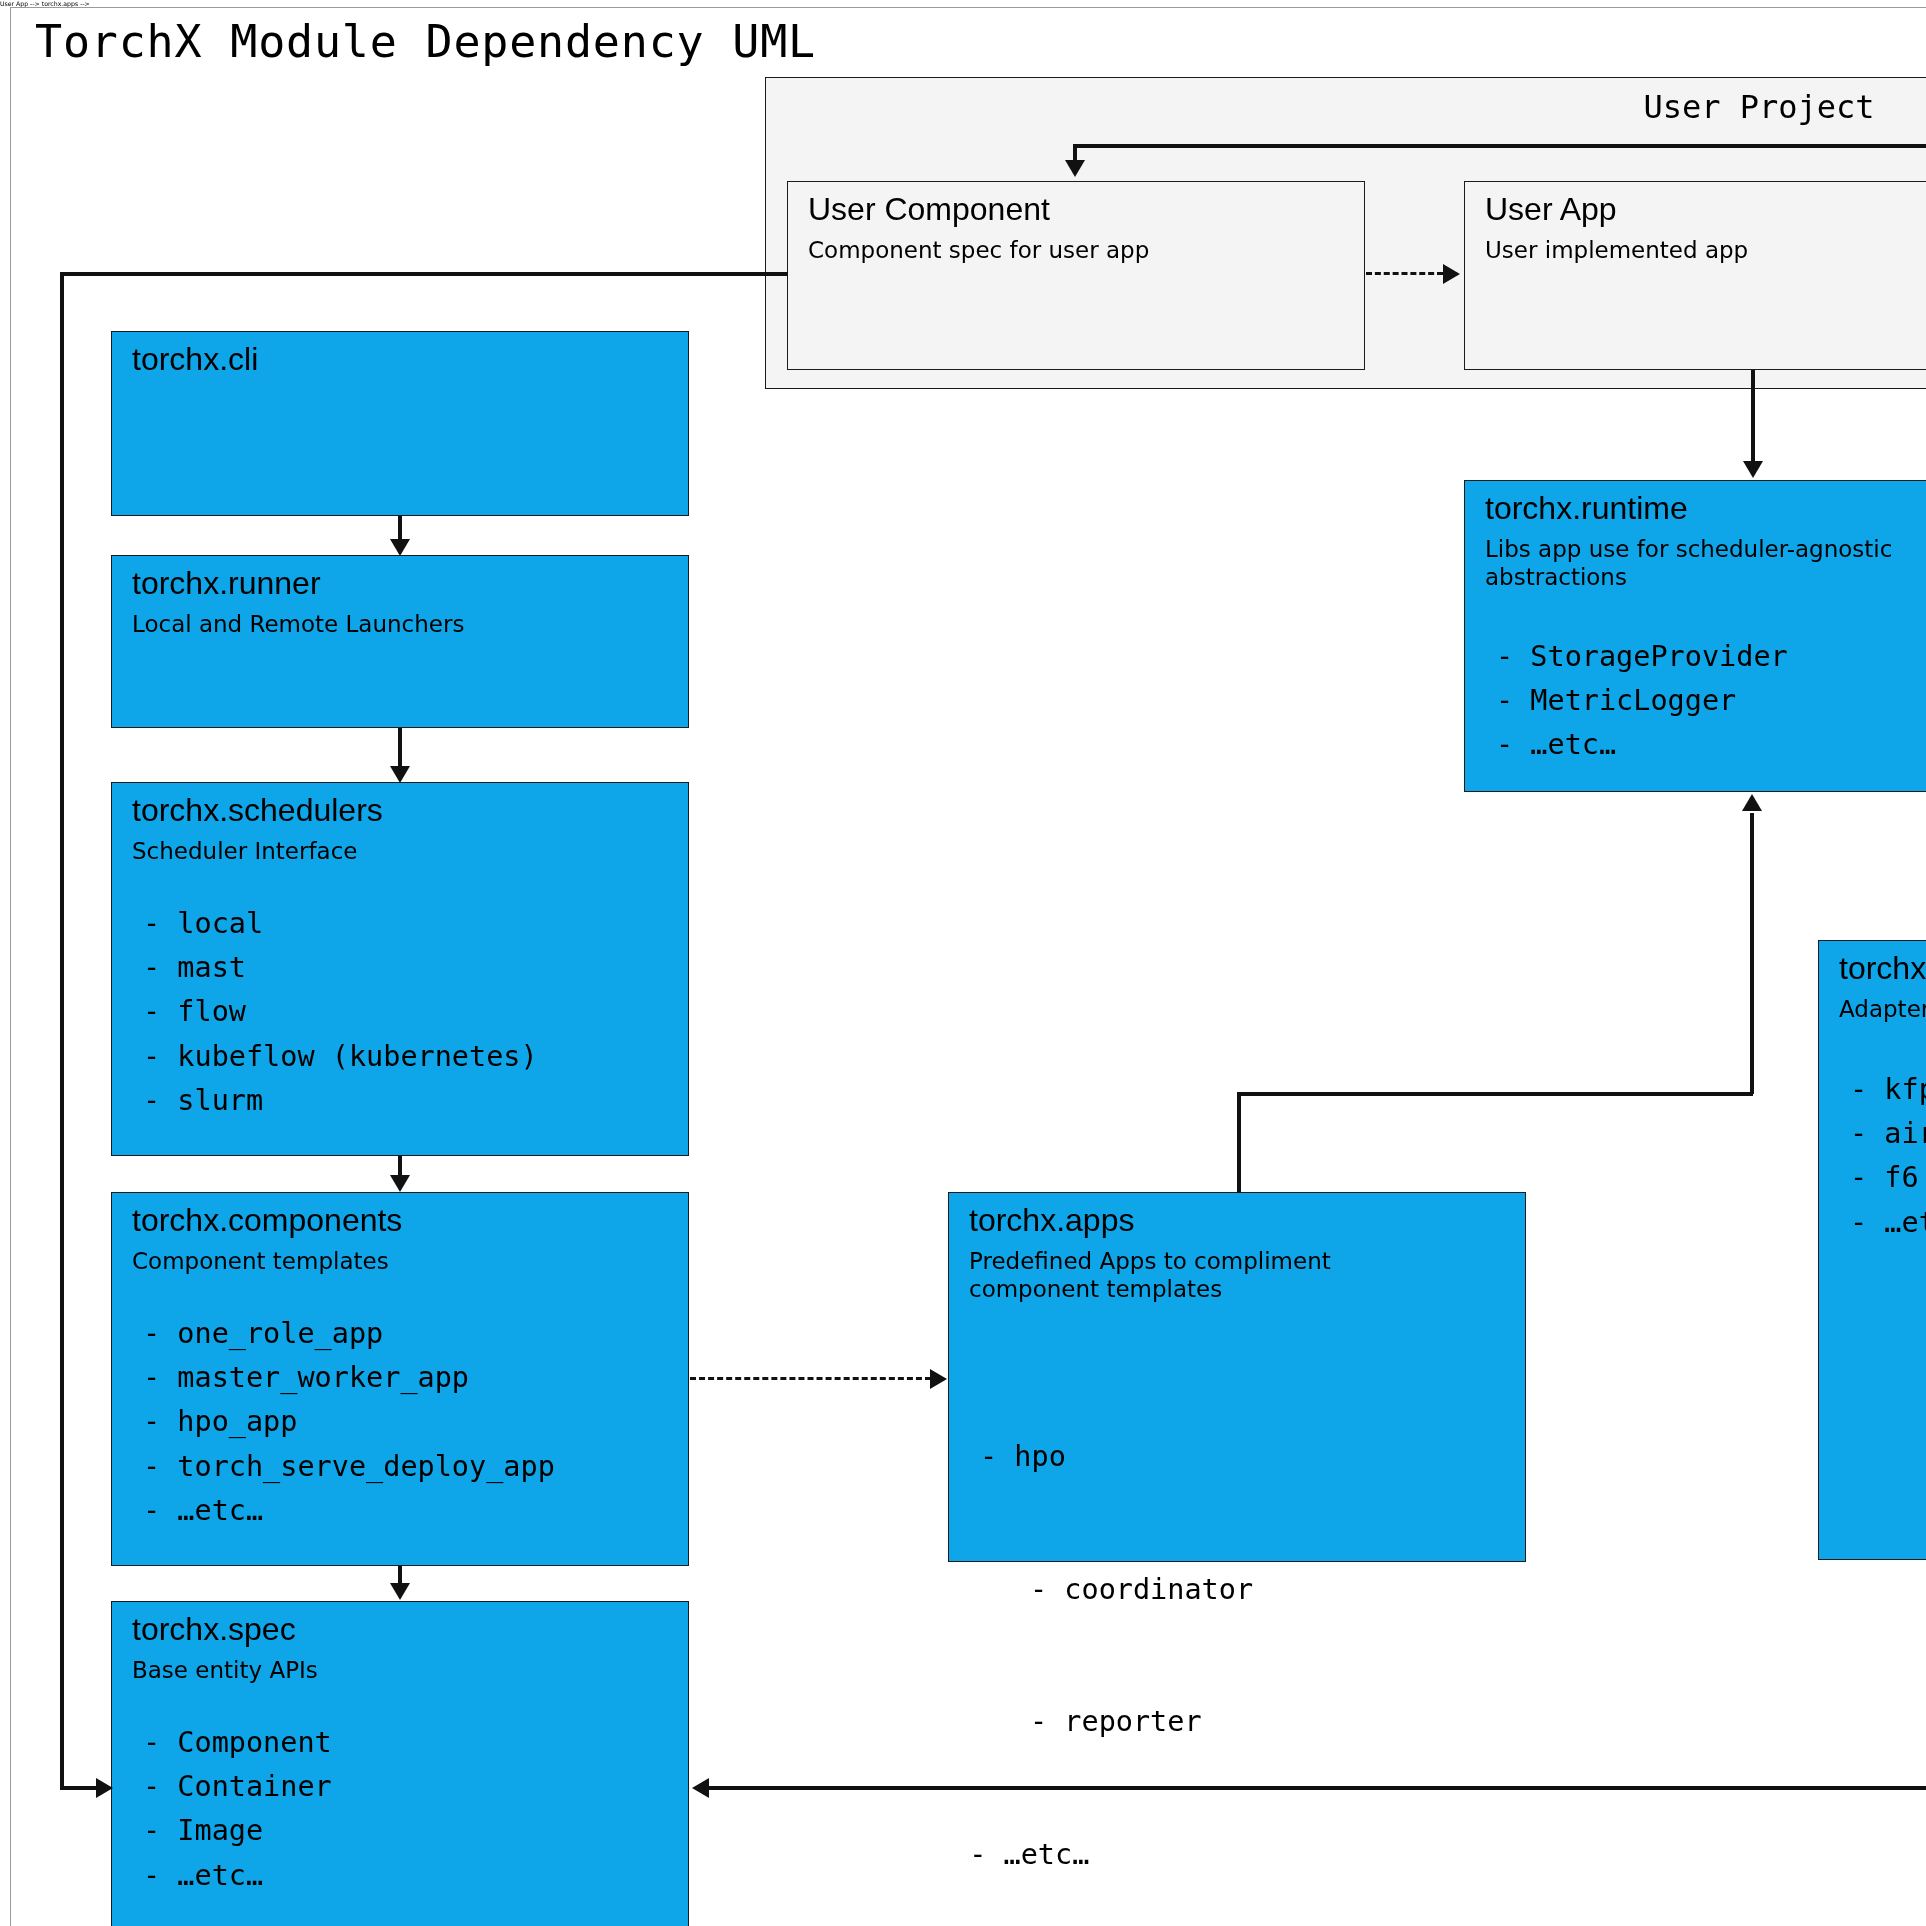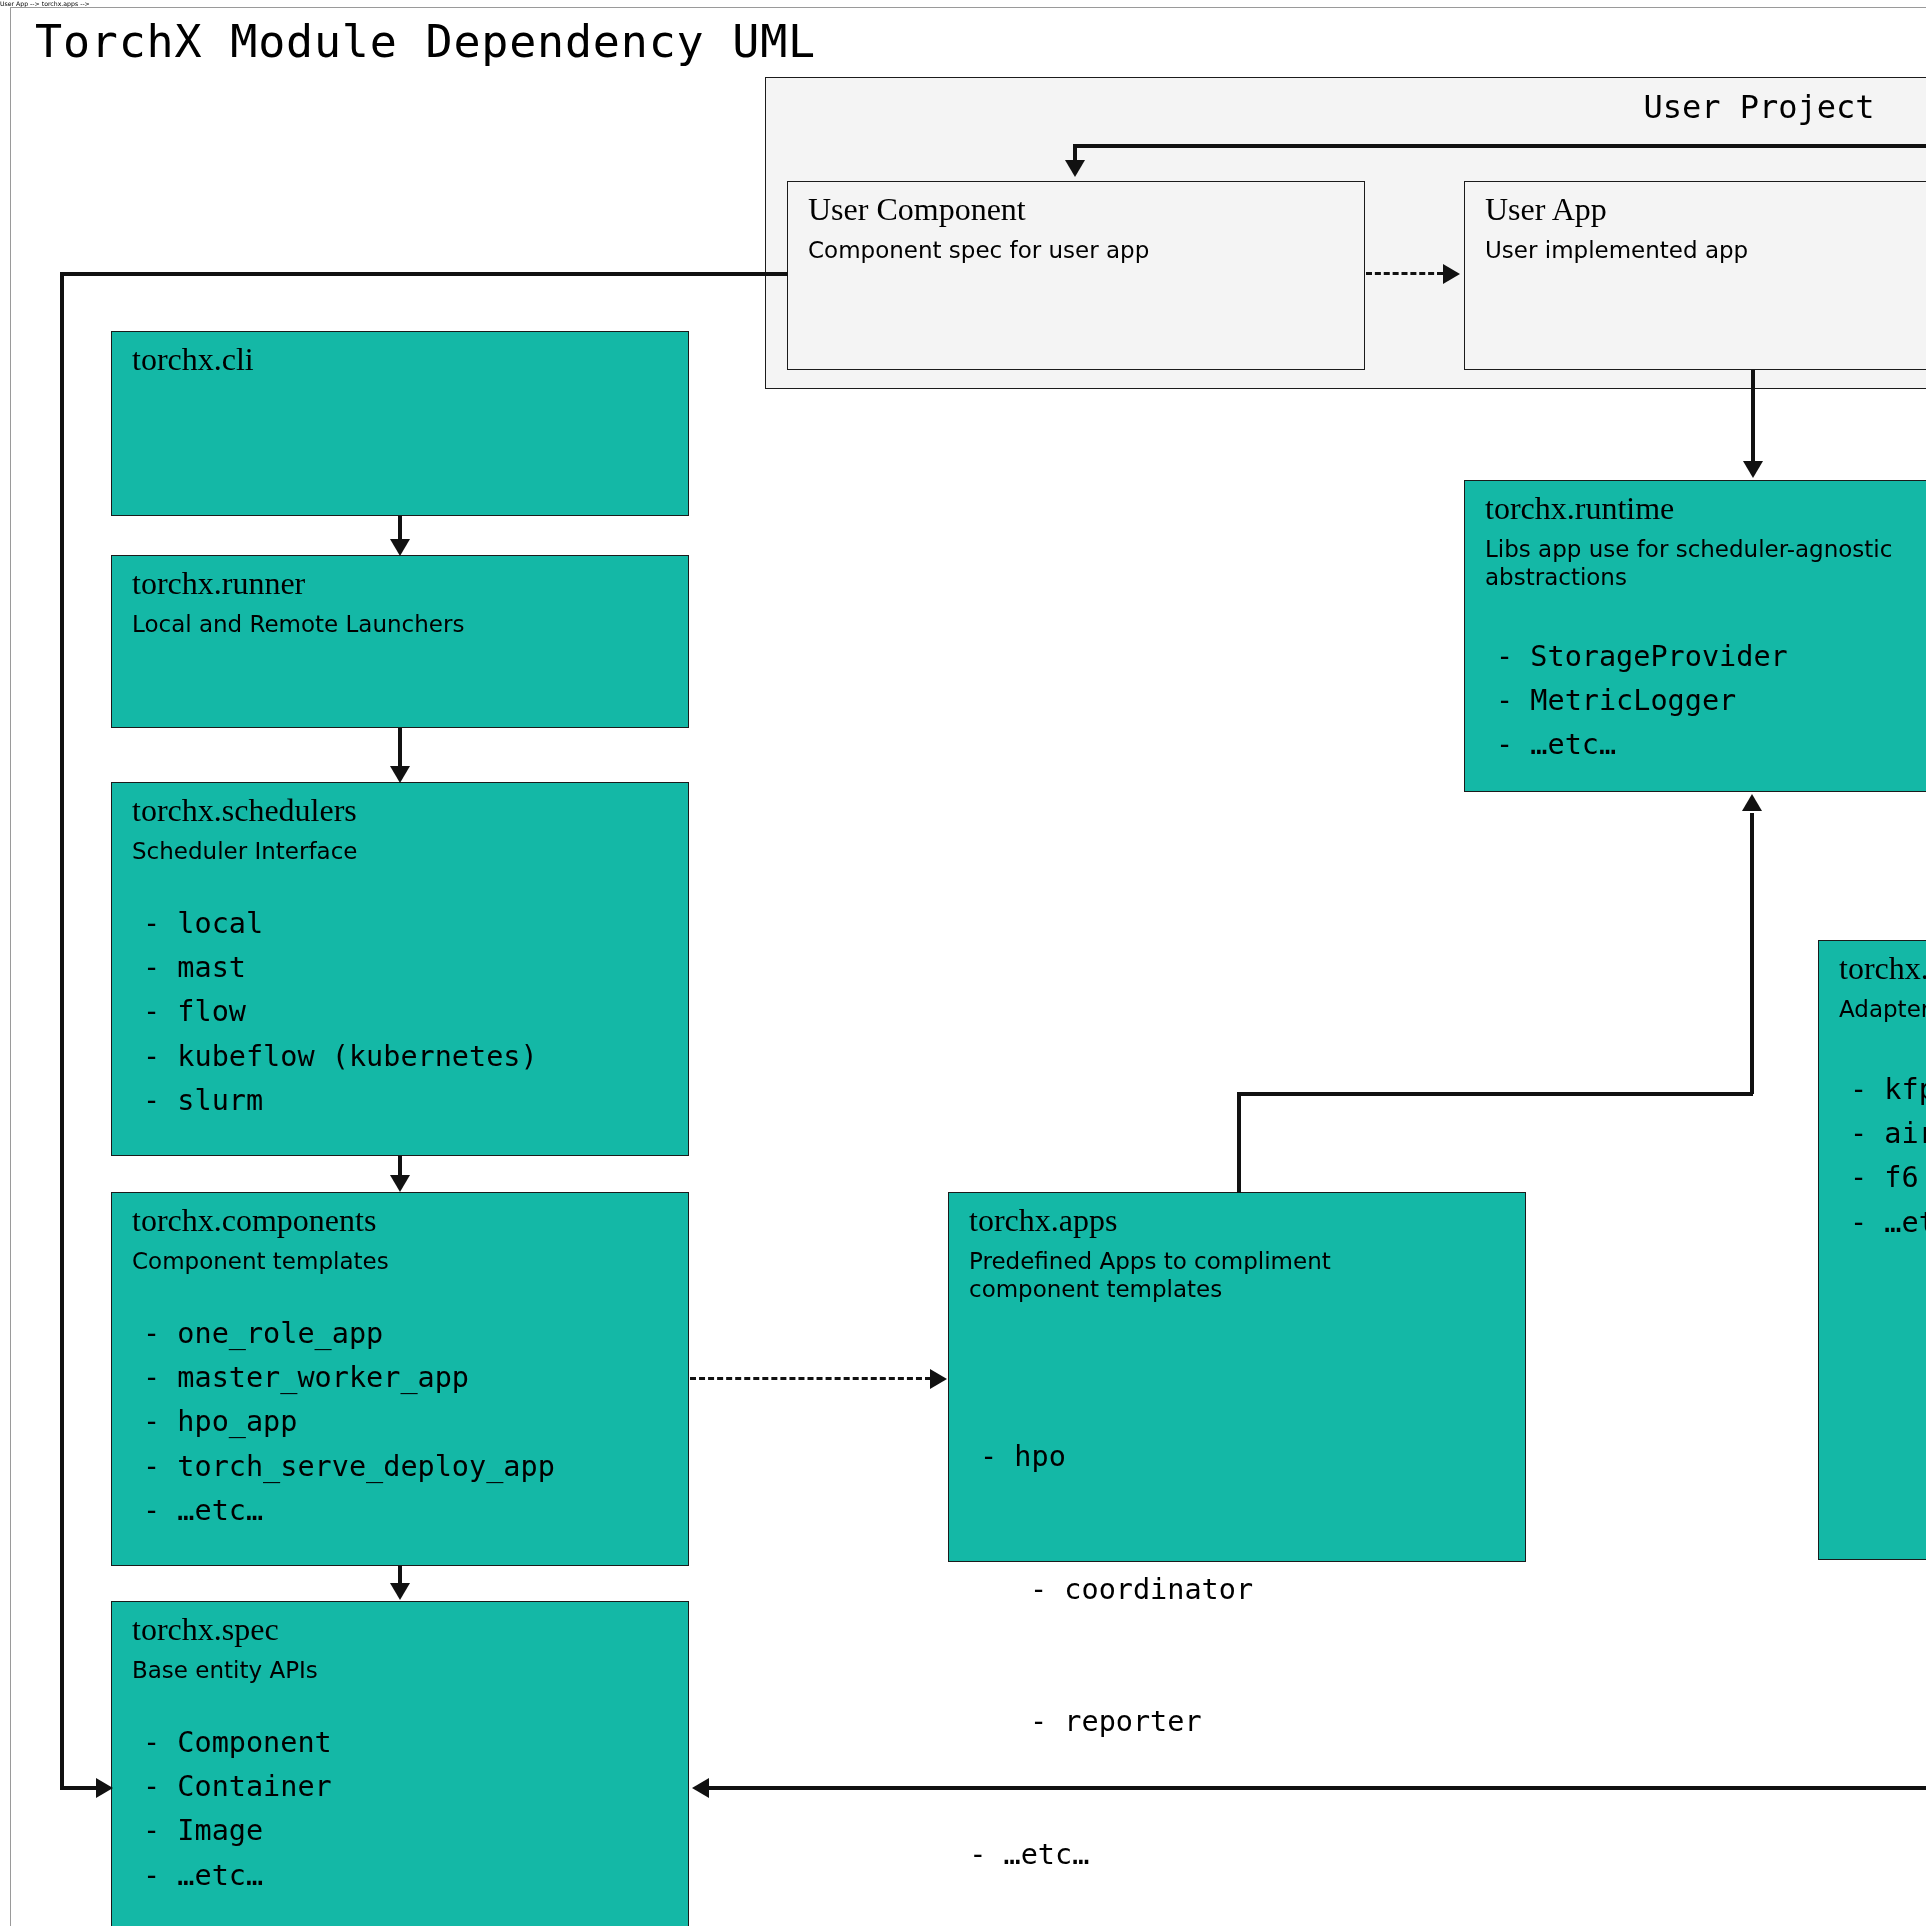--- a/index.html
+++ b/index.html
@@ -31,32 +31,32 @@
     font-size: 45px;
     letter-spacing: 0.8px;
     color: #000000;
     white-space: nowrap;
   }
   
   .node {
     position: absolute;
     box-sizing: border-box;
     border: 1.9px solid #1b1b1b;
-    background: #14b8a6;
+    background: #0ea5e9;
     padding: 0;
   }
   .node.user { background: #f4f4f4; }
   .node.group {
     background: #f4f4f4;
     border: 1.9px solid #1b1b1b;
   }
   .node .ttl {
     position: absolute;
     left: 20px; top: 8.5px;
-    font-family: Liberation Serif, serif;
+    font-family: Liberation Sans, sans-serif;
     font-size: 32px;
     color: #000000;
     white-space: nowrap;
   }
   .node .sub {
     position: absolute;
     left: 20px;
     font-family: "DejaVu Sans", sans-serif;
     font-size: 23px;
     line-height: 1.22;

